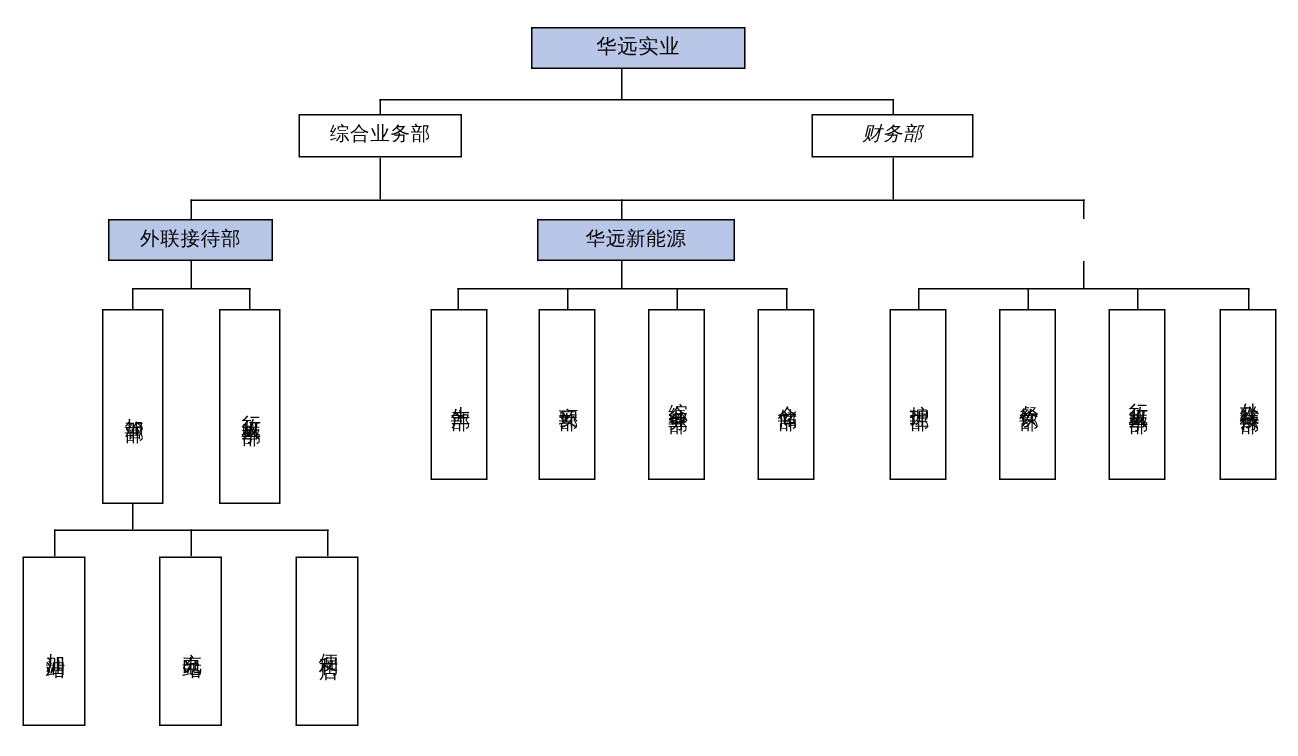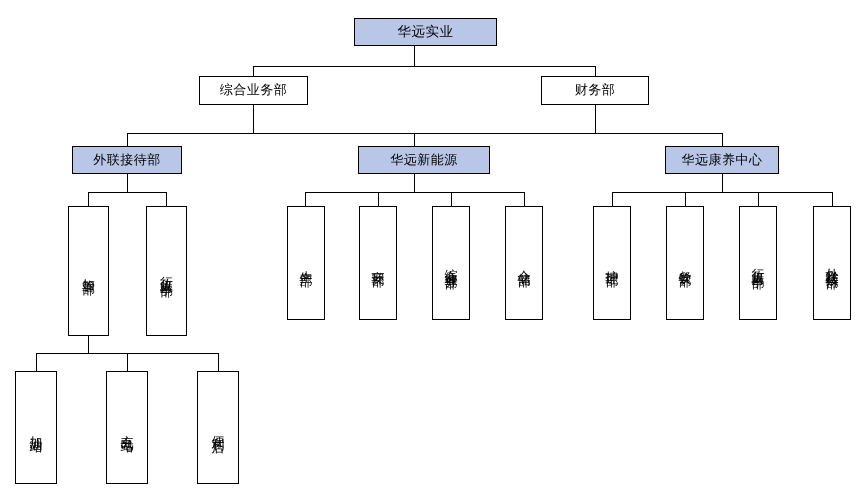--- a/index.html
+++ b/index.html
@@ -98,35 +98,32 @@
   <div class="line v" style="left:218px; top:353px; height:18px;"></div>
 
   <div class="node filled root" style="left:343px; top:18px; width:143px; height:28px;margin-left:11px;">
     <span class="label">华远实业</span>
   </div>
 
   <div class="node" style="left:199px; top:76px; width:109px; height:29px;">
     <span class="label">综合业务部</span>
   </div>
 
-  <div class="node" style="left:541px; top:76px; width:108px; height:29px;">
+  <div class="node" style="left:541px; top:76px; width:108px; height:29px;font-style:italic;">
     <span class="label">财务部</span>
   </div>
 
   <div class="node filled" style="left:72px; top:146px; width:110px; height:28px;">
     <span class="label">外联接待部</span>
   </div>
 
   <div class="node filled" style="left:358px; top:146px; width:132px; height:28px;">
     <span class="label">华远新能源</span>
   </div>
 
-  <div class="node filled" style="left:665px; top:146px; width:114px; height:28px;">
-    <span class="label">华远康养中心</span>
-  </div>
 
   <div class="node vertical" style="left:68px; top:206px; width:41px; height:130px;">
     <span class="label">加管部</span>
   </div>
 
   <div class="node vertical" style="left:146px; top:206px; width:41px; height:130px;">
     <span class="label">行政人事部</span>
   </div>
 
   <div class="node vertical" style="left:287px; top:206px; width:38px; height:114px;">

